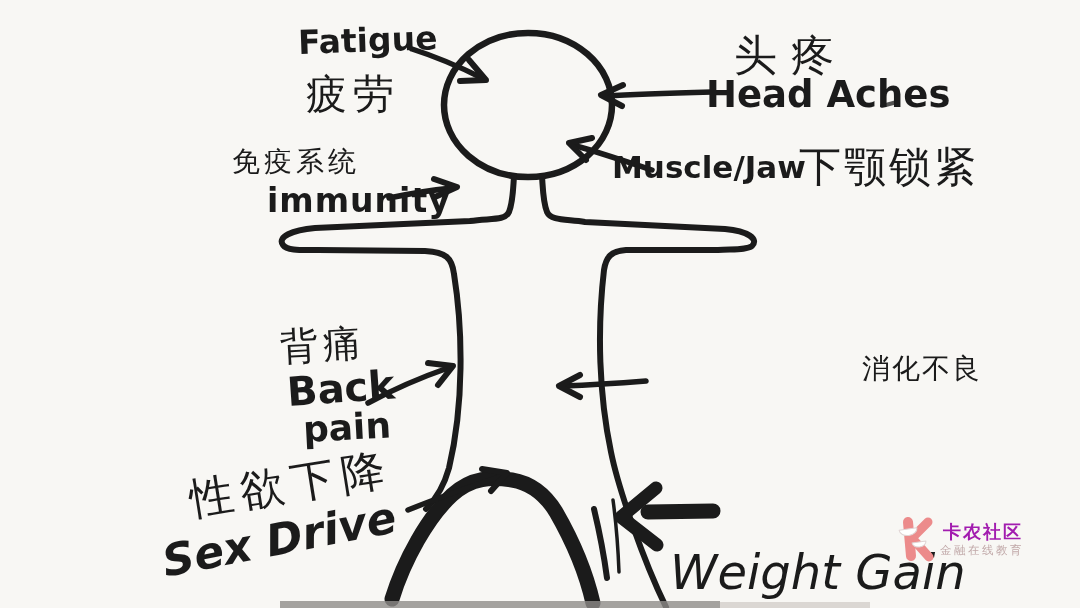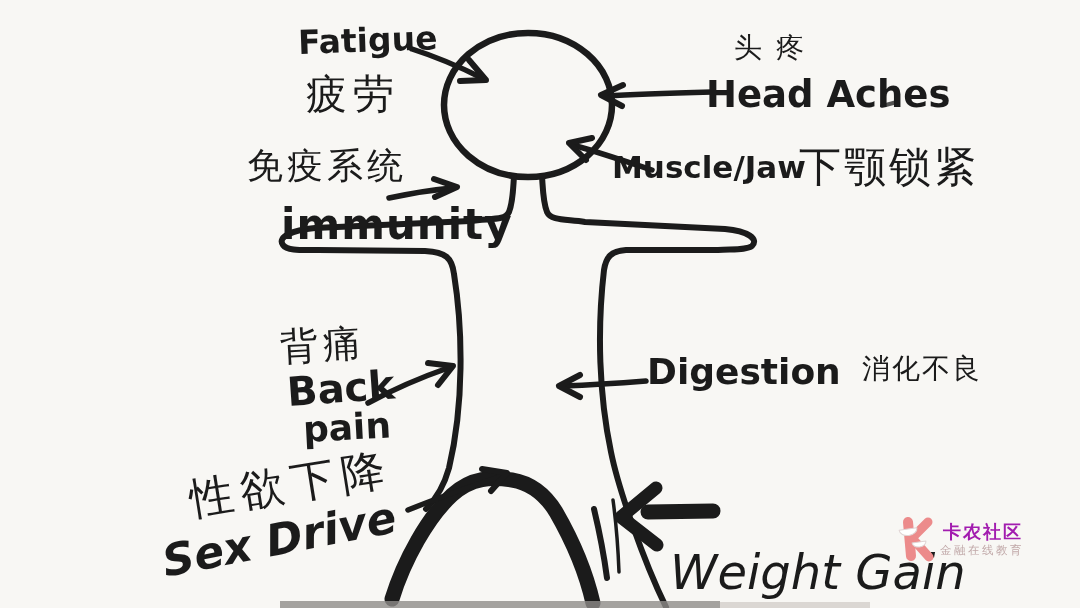--- a/index.html
+++ b/index.html
@@ -92,34 +92,33 @@
       <path d="M 656,488 L 621,517 L 657,545" stroke-width="13"></path>
     </g>
 
     <rect x="280" y="601" width="440" height="7" fill="#8e8c8a" stroke="none" opacity="0.8"></rect>
     <rect x="720" y="602" width="150" height="6" fill="#cfc9c5" stroke="none" opacity="0.7"></rect>
   </svg>
 
   <span class="t b" style="left:298px;top:26px;font-size:33px;transform:rotate(-2deg);">Fatigue</span>
   <span class="t" style="left:306px;top:74px;font-size:41px;letter-spacing:6px;font-family:Liberation Serif, serif;">疲劳</span>
 
-  <span class="t" style="left:734px;top:34px;font-size:28px;letter-spacing:14px;">头疼</span>
+  <span class="t" style="left:734px;top:34px;font-size:43px;letter-spacing:14px;">头疼</span>
   <span class="t b" style="left:706px;top:76px;font-size:37px;text-align:right;">Head Aches</span>
 
-  <span class="t" style="left:247px;top:148px;font-size:36px;letter-spacing:4px;">免疫系统</span>
-  <span class="t b" style="left:281px;top:184px;font-size:42px;letter-spacing:1px;margin-top:20px;">immunity</span>
+  <span class="t" style="left:232px;top:148px;font-size:28px;letter-spacing:4px;">免疫系统</span>
+  <span class="t b" style="left:267px;top:184px;font-size:33px;letter-spacing:1px;">immunity</span>
 
   <span class="t b" style="left:612px;top:152px;font-size:31px;">Muscle/Jaw</span>
   <span class="t" style="left:799px;top:146px;font-size:42px;letter-spacing:3px;">下颚锁紧</span>
 
   <span class="t" style="left:280px;top:328px;font-size:38px;letter-spacing:5px;transform:rotate(-3deg);">背痛</span>
   <span class="t b" style="left:287px;top:372px;font-size:40px;transform:rotate(-4deg);">Back</span>
   <span class="t b" style="left:303px;top:412px;font-size:36px;transform:rotate(-3deg);">pain</span>
 
-  <span class="t b" style="left:647px;top:354px;font-size:36px;">Digestion</span>
   <span class="t" style="left:862px;top:355px;font-size:28px;letter-spacing:2px;">消化不良</span>
 
   <span class="t" style="left:190px;top:478px;font-size:44px;letter-spacing:7px;transform:rotate(-9deg);">性欲下降</span>
   <span class="t b i" style="left:163px;top:540px;font-size:44px;transform:rotate(-11deg);">Sex Drive</span>
 
   <span class="t i" style="left:670px;top:548px;font-size:48px;">Weight Gain</span>
 
   <div style="position:absolute;left:897px;top:514px;width:170px;height:48px;">
     <svg width="40" height="46" viewBox="0 0 40 46" style="position:absolute;left:0;top:2px;" fill="none" stroke-linecap="round" stroke-linejoin="round">
       <path d="M 11,6 L 14,40" stroke="#ec8b8b" stroke-width="10"></path>

